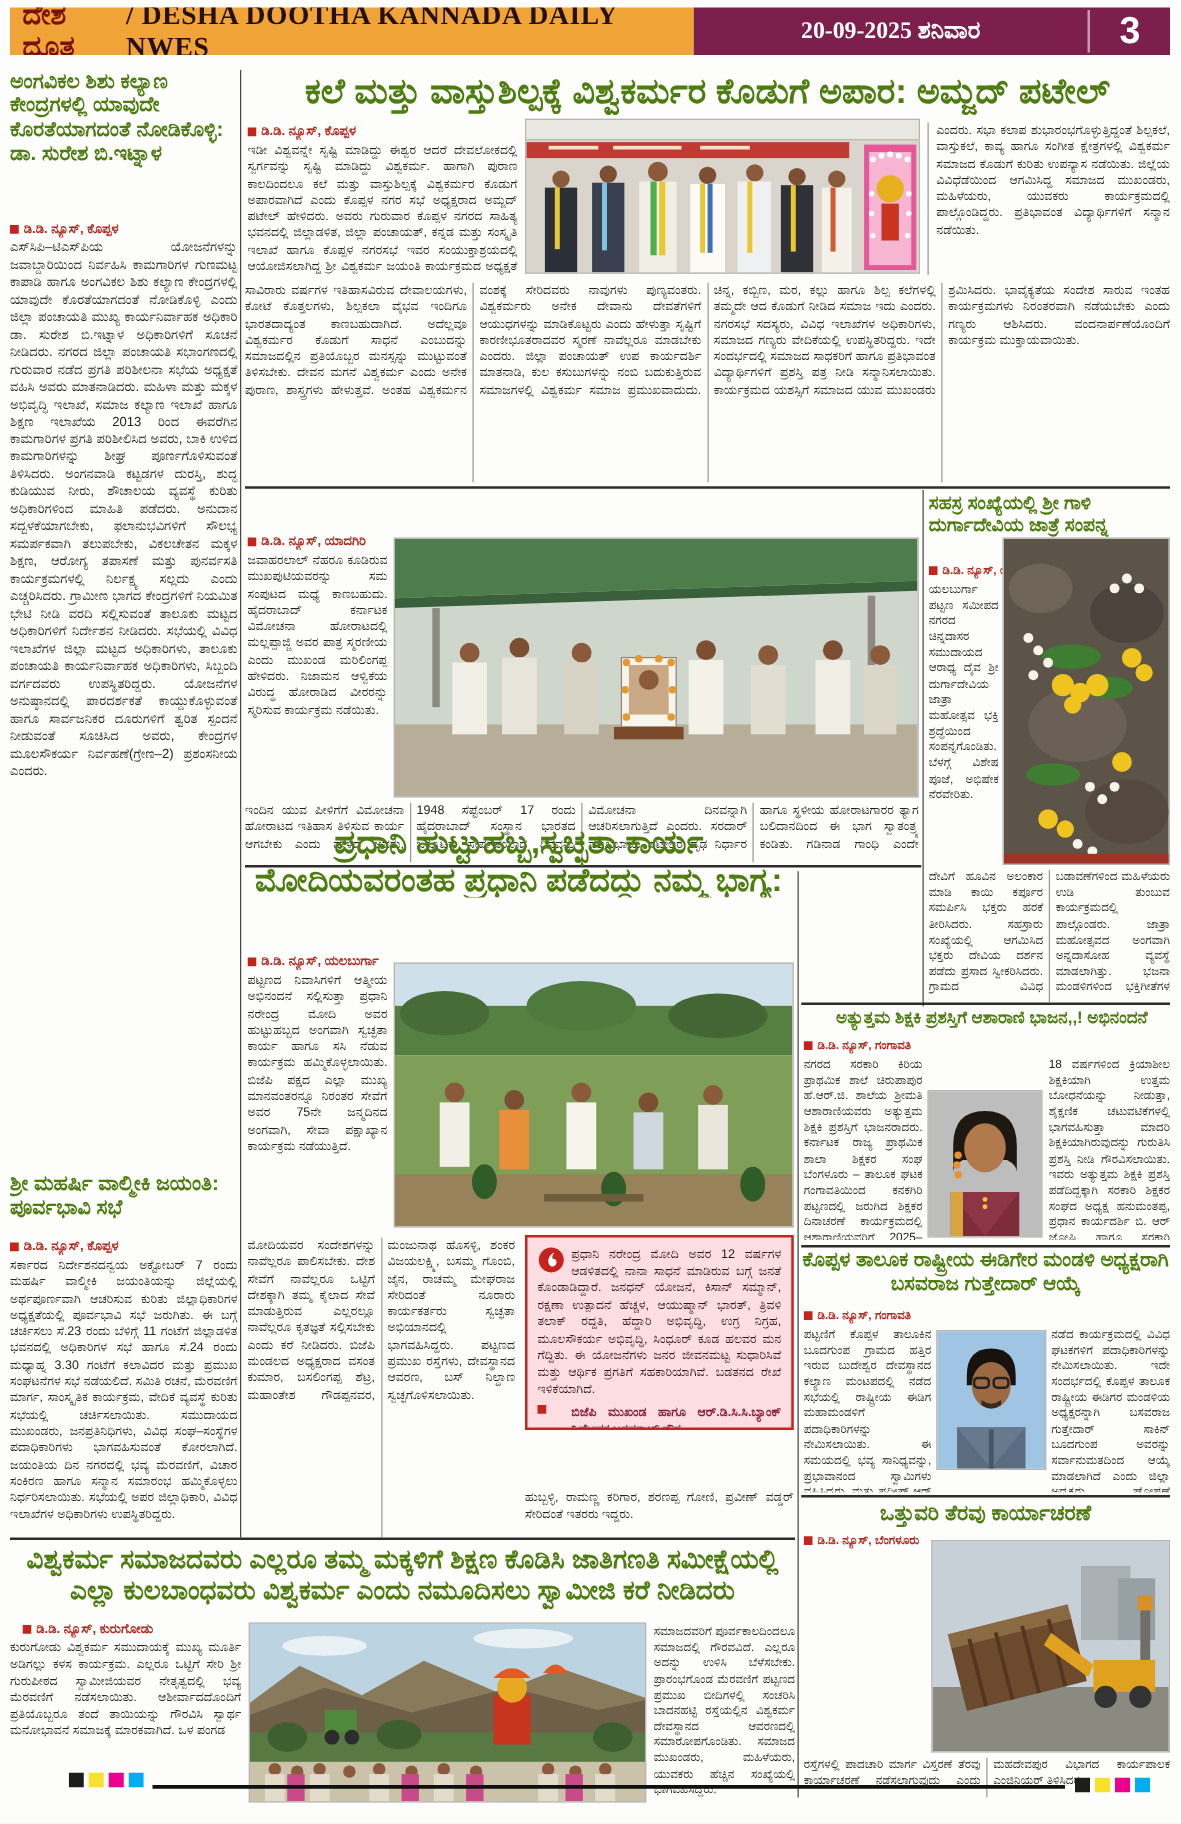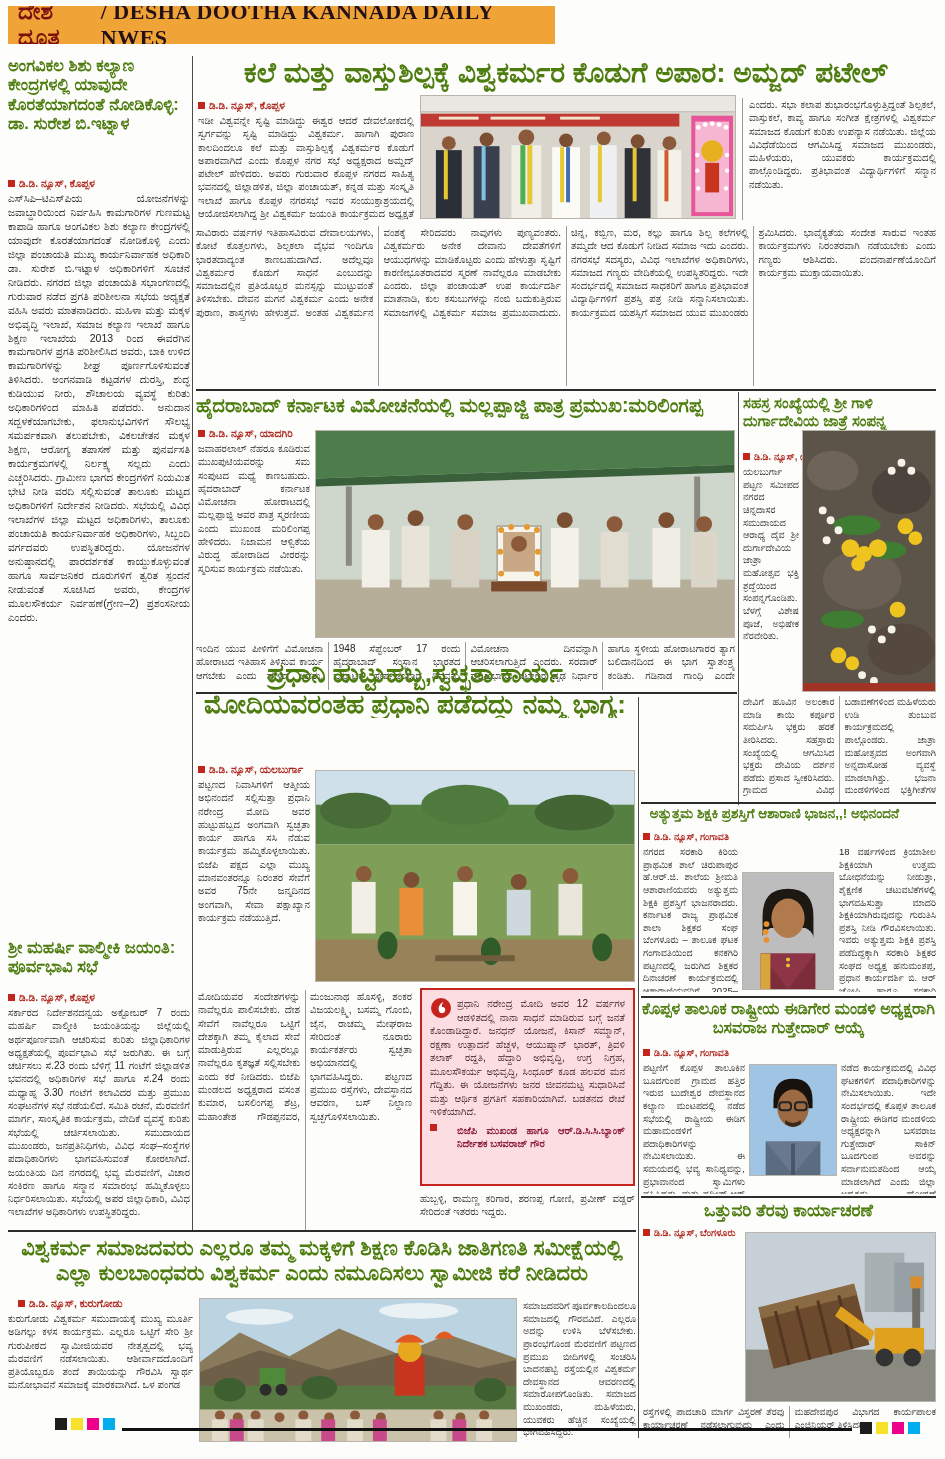--- a/index.html
+++ b/index.html
@@ -34,20 +34,24 @@
   .thickline{background:#111;height:3px;}
 </style>
 </head>
 <body>
 
 <div id="paper">
 
   <div class="abs mast-orange" style="left:8px;top:6px;width:547px;height:38px;">
     <span class="mast-kn">ದೇಶ ದೂತ</span>
     <span class="mast-en">/ DESHA DOOTHA KANNADA DAILY NWES</span>
+  </div>
+  <div class="abs mast-maroon" style="left:555px;top:6px;width:381px;height:38px;">
+    <span class="mast-date"><span>20-09-2025</span>&nbsp;<span>ಶನಿವಾರ</span></span>
+    <span class="mast-pn">3</span>
   </div>
 
   <div class="abs hl" style="left:8px;top:56px;width:182px;height:116px;font-size:16.5px;">ಅಂಗವಿಕಲ ಶಿಶು ಕಲ್ಯಾಣ ಕೇಂದ್ರಗಳಲ್ಲಿ ಯಾವುದೇ ಕೊರತೆಯಾಗದಂತೆ ನೋಡಿಕೊಳ್ಳಿ: ಡಾ. ಸುರೇಶ ಬಿ.ಇಟ್ನಾಳ</div>
   <div class="abs byline" style="left:8px;top:176px;width:182px;height:14px;">
     <span class="byline-sq"></span>
     <span>ಡಿ.ಡಿ. ನ್ಯೂಸ್, ಕೊಪ್ಪಳ</span>
   </div>
   <div class="abs body" style="left:8px;top:192px;width:182px;height:736px;font-size:10.5px;">ಎಸ್‌ಸಿಪಿ–ಟಿಎಸ್‌ಪಿಯ ಯೋಜನೆಗಳನ್ನು ಜವಾಬ್ದಾರಿಯಿಂದ ನಿರ್ವಹಿಸಿ ಕಾಮಗಾರಿಗಳ ಗುಣಮಟ್ಟ ಕಾಪಾಡಿ ಹಾಗೂ ಅಂಗವಿಕಲ ಶಿಶು ಕಲ್ಯಾಣ ಕೇಂದ್ರಗಳಲ್ಲಿ ಯಾವುದೇ ಕೊರತೆಯಾಗದಂತೆ ನೋಡಿಕೊಳ್ಳಿ ಎಂದು ಜಿಲ್ಲಾ ಪಂಚಾಯತಿ ಮುಖ್ಯ ಕಾರ್ಯನಿರ್ವಾಹಕ ಅಧಿಕಾರಿ ಡಾ. ಸುರೇಶ ಬಿ.ಇಟ್ನಾಳ ಅಧಿಕಾರಿಗಳಿಗೆ ಸೂಚನೆ ನೀಡಿದರು. ನಗರದ ಜಿಲ್ಲಾ ಪಂಚಾಯತಿ ಸಭಾಂಗಣದಲ್ಲಿ ಗುರುವಾರ ನಡೆದ ಪ್ರಗತಿ ಪರಿಶೀಲನಾ ಸಭೆಯ ಅಧ್ಯಕ್ಷತೆ ವಹಿಸಿ ಅವರು ಮಾತನಾಡಿದರು. ಮಹಿಳಾ ಮತ್ತು ಮಕ್ಕಳ ಅಭಿವೃದ್ಧಿ ಇಲಾಖೆ, ಸಮಾಜ ಕಲ್ಯಾಣ ಇಲಾಖೆ ಹಾಗೂ ಶಿಕ್ಷಣ ಇಲಾಖೆಯ 2013 ರಿಂದ ಈವರೆಗಿನ ಕಾಮಗಾರಿಗಳ ಪ್ರಗತಿ ಪರಿಶೀಲಿಸಿದ ಅವರು, ಬಾಕಿ ಉಳಿದ ಕಾಮಗಾರಿಗಳನ್ನು ಶೀಘ್ರ ಪೂರ್ಣಗೊಳಿಸುವಂತೆ ತಿಳಿಸಿದರು. ಅಂಗನವಾಡಿ ಕಟ್ಟಡಗಳ ದುರಸ್ತಿ, ಶುದ್ಧ ಕುಡಿಯುವ ನೀರು, ಶೌಚಾಲಯ ವ್ಯವಸ್ಥೆ ಕುರಿತು ಅಧಿಕಾರಿಗಳಿಂದ ಮಾಹಿತಿ ಪಡೆದರು. ಅನುದಾನ ಸದ್ಬಳಕೆಯಾಗಬೇಕು, ಫಲಾನುಭವಿಗಳಿಗೆ ಸೌಲಭ್ಯ ಸಮರ್ಪಕವಾಗಿ ತಲುಪಬೇಕು, ವಿಕಲಚೇತನ ಮಕ್ಕಳ ಶಿಕ್ಷಣ, ಆರೋಗ್ಯ ತಪಾಸಣೆ ಮತ್ತು ಪುನರ್ವಸತಿ ಕಾರ್ಯಕ್ರಮಗಳಲ್ಲಿ ನಿರ್ಲಕ್ಷ್ಯ ಸಲ್ಲದು ಎಂದು ಎಚ್ಚರಿಸಿದರು. ಗ್ರಾಮೀಣ ಭಾಗದ ಕೇಂದ್ರಗಳಿಗೆ ನಿಯಮಿತ ಭೇಟಿ ನೀಡಿ ವರದಿ ಸಲ್ಲಿಸುವಂತೆ ತಾಲೂಕು ಮಟ್ಟದ ಅಧಿಕಾರಿಗಳಿಗೆ ನಿರ್ದೇಶನ ನೀಡಿದರು. ಸಭೆಯಲ್ಲಿ ವಿವಿಧ ಇಲಾಖೆಗಳ ಜಿಲ್ಲಾ ಮಟ್ಟದ ಅಧಿಕಾರಿಗಳು, ತಾಲೂಕು ಪಂಚಾಯತಿ ಕಾರ್ಯನಿರ್ವಾಹಕ ಅಧಿಕಾರಿಗಳು, ಸಿಬ್ಬಂದಿ ವರ್ಗದವರು ಉಪಸ್ಥಿತರಿದ್ದರು. ಯೋಜನೆಗಳ ಅನುಷ್ಠಾನದಲ್ಲಿ ಪಾರದರ್ಶಕತೆ ಕಾಯ್ದುಕೊಳ್ಳುವಂತೆ ಹಾಗೂ ಸಾರ್ವಜನಿಕರ ದೂರುಗಳಿಗೆ ತ್ವರಿತ ಸ್ಪಂದನೆ ನೀಡುವಂತೆ ಸೂಚಿಸಿದ ಅವರು, ಕೇಂದ್ರಗಳ ಮೂಲಸೌಕರ್ಯ ನಿರ್ವಹಣೆ(ಗ್ರೇಣ–2) ಪ್ರಶಂಸನೀಯ ಎಂದರು.</div>
 
   <div class="abs hl" style="left:8px;top:938px;width:182px;height:48px;font-size:16.5px;">ಶ್ರೀ ಮಹರ್ಷಿ ವಾಲ್ಮೀಕಿ ಜಯಂತಿ: ಪೂರ್ವಭಾವಿ ಸಭೆ</div>
@@ -120,21 +124,20 @@
           <circle cx="307" cy="94" r="2.2"></circle>
         </g>
     </svg>
   </div>
 
   <div class="abs body" style="left:742px;top:98px;width:194px;height:122px;border-left:1px solid #9a9a9a;padding-left:6px;">ಎಂದರು. ಸಭಾ ಕಲಾಪ ಶುಭಾರಂಭಗೊಳ್ಳುತ್ತಿದ್ದಂತೆ ಶಿಲ್ಪಕಲೆ, ವಾಸ್ತುಕಲೆ, ಕಾವ್ಯ ಹಾಗೂ ಸಂಗೀತ ಕ್ಷೇತ್ರಗಳಲ್ಲಿ ವಿಶ್ವಕರ್ಮ ಸಮಾಜದ ಕೊಡುಗೆ ಕುರಿತು ಉಪನ್ಯಾಸ ನಡೆಯಿತು. ಜಿಲ್ಲೆಯ ವಿವಿಧೆಡೆಯಿಂದ ಆಗಮಿಸಿದ್ದ ಸಮಾಜದ ಮುಖಂಡರು, ಮಹಿಳೆಯರು, ಯುವಕರು ಕಾರ್ಯಕ್ರಮದಲ್ಲಿ ಪಾಲ್ಗೊಂಡಿದ್ದರು. ಪ್ರತಿಭಾವಂತ ವಿದ್ಯಾರ್ಥಿಗಳಿಗೆ ಸನ್ಮಾನ ನಡೆಯಿತು.</div>
   <div class="abs body cols4" style="left:196px;top:226px;width:740px;height:160px;">ಸಾವಿರಾರು ವರ್ಷಗಳ ಇತಿಹಾಸವಿರುವ ದೇವಾಲಯಗಳು, ಕೋಟೆ ಕೊತ್ತಲಗಳು, ಶಿಲ್ಪಕಲಾ ವೈಭವ ಇಂದಿಗೂ ಭಾರತದಾದ್ಯಂತ ಕಾಣಬಹುದಾಗಿದೆ. ಅದೆಲ್ಲವೂ ವಿಶ್ವಕರ್ಮರ ಕೊಡುಗೆ ಸಾಧನೆ ಎಂಬುದನ್ನು ಸಮಾಜದಲ್ಲಿನ ಪ್ರತಿಯೊಬ್ಬರ ಮನಸ್ಸನ್ನು ಮುಟ್ಟುವಂತೆ ತಿಳಿಸಬೇಕು. ದೇವನ ಮಗನೆ ವಿಶ್ವಕರ್ಮ ಎಂದು ಅನೇಕ ಪುರಾಣ, ಶಾಸ್ತ್ರಗಳು ಹೇಳುತ್ತವೆ. ಅಂತಹ ವಿಶ್ವಕರ್ಮನ ವಂಶಕ್ಕೆ ಸೇರಿದವರು ನಾವುಗಳು ಪುಣ್ಯವಂತರು. ವಿಶ್ವಕರ್ಮರು ಅನೇಕ ದೇವಾನು ದೇವತೆಗಳಿಗೆ ಆಯುಧಗಳನ್ನು ಮಾಡಿಕೊಟ್ಟರು ಎಂದು ಹೇಳುತ್ತಾ ಸೃಷ್ಟಿಗೆ ಕಾರಣೀಭೂತರಾದವರ ಸ್ಮರಣೆ ನಾವೆಲ್ಲರೂ ಮಾಡಬೇಕು ಎಂದರು. ಜಿಲ್ಲಾ ಪಂಚಾಯತ್ ಉಪ ಕಾರ್ಯದರ್ಶಿ ಮಾತನಾಡಿ, ಕುಲ ಕಸುಬುಗಳನ್ನು ನಂಬಿ ಬದುಕುತ್ತಿರುವ ಸಮಾಜಗಳಲ್ಲಿ ವಿಶ್ವಕರ್ಮ ಸಮಾಜ ಪ್ರಮುಖವಾದುದು. ಚಿನ್ನ, ಕಬ್ಬಿಣ, ಮರ, ಕಲ್ಲು ಹಾಗೂ ಶಿಲ್ಪ ಕಲೆಗಳಲ್ಲಿ ತಮ್ಮದೇ ಆದ ಕೊಡುಗೆ ನೀಡಿದ ಸಮಾಜ ಇದು ಎಂದರು. ನಗರಸಭೆ ಸದಸ್ಯರು, ವಿವಿಧ ಇಲಾಖೆಗಳ ಅಧಿಕಾರಿಗಳು, ಸಮಾಜದ ಗಣ್ಯರು ವೇದಿಕೆಯಲ್ಲಿ ಉಪಸ್ಥಿತರಿದ್ದರು. ಇದೇ ಸಂದರ್ಭದಲ್ಲಿ ಸಮಾಜದ ಸಾಧಕರಿಗೆ ಹಾಗೂ ಪ್ರತಿಭಾವಂತ ವಿದ್ಯಾರ್ಥಿಗಳಿಗೆ ಪ್ರಶಸ್ತಿ ಪತ್ರ ನೀಡಿ ಸನ್ಮಾನಿಸಲಾಯಿತು. ಕಾರ್ಯಕ್ರಮದ ಯಶಸ್ಸಿಗೆ ಸಮಾಜದ ಯುವ ಮುಖಂಡರು ಶ್ರಮಿಸಿದರು. ಭಾವೈಕ್ಯತೆಯ ಸಂದೇಶ ಸಾರುವ ಇಂತಹ ಕಾರ್ಯಕ್ರಮಗಳು ನಿರಂತರವಾಗಿ ನಡೆಯಬೇಕು ಎಂದು ಗಣ್ಯರು ಆಶಿಸಿದರು. ವಂದನಾರ್ಪಣೆಯೊಂದಿಗೆ ಕಾರ್ಯಕ್ರಮ ಮುಕ್ತಾಯವಾಯಿತು.</div>
 
   <div class="abs hline" style="left:196px;top:389px;width:740px;"></div>
 
-  <div class="abs hl" style="left:196px;top:394px;width:538px;height:28px;font-size:19.5px;">ಹೈದರಾಬಾದ್ ಕರ್ನಾಟಕ ವಿಮೋಚನೆಯಲ್ಲಿ ಮಲ್ಲಪ್ಪಾಜ್ಜಿ ಪಾತ್ರ ಪ್ರಮುಖ:ಮರಿಲಿಂಗಪ್ಪ</div>
   <div class="abs byline" style="left:198px;top:426px;width:180px;height:14px;">
     <span class="byline-sq"></span>
     <span>ಡಿ.ಡಿ. ನ್ಯೂಸ್, ಯಾದಗಿರಿ</span>
   </div>
   <div class="abs body" style="left:198px;top:442px;width:112px;height:196px;">ಜವಾಹರಲಾಲ್ ನೆಹರೂ ಕೂಡಿರುವ ಮುಖಪುಟಿಯವರನ್ನು ಸಮ ಸಂಪುಟದ ಮಧ್ಯೆ ಕಾಣಬಹುದು. ಹೈದರಾಬಾದ್ ಕರ್ನಾಟಕ ವಿಮೋಚನಾ ಹೋರಾಟದಲ್ಲಿ ಮಲ್ಲಪ್ಪಾಜ್ಜಿ ಅವರ ಪಾತ್ರ ಸ್ಮರಣೀಯ ಎಂದು ಮುಖಂಡ ಮರಿಲಿಂಗಪ್ಪ ಹೇಳಿದರು. ನಿಜಾಮನ ಆಳ್ವಿಕೆಯ ವಿರುದ್ಧ ಹೋರಾಡಿದ ವೀರರನ್ನು ಸ್ಮರಿಸುವ ಕಾರ್ಯಕ್ರಮ ನಡೆಯಿತು.</div>
 
   <div class="abs photo" style="left:315px;top:430px;width:420px;height:208px;">
     <svg viewBox="0 0 420 208" preserveAspectRatio="none">
       <rect width="420" height="208" fill="#cfd6cc"></rect>
       <polygon points="0,0 420,0 420,34 0,48" fill="#4d7d4a"></polygon>
@@ -263,35 +266,35 @@
           <ellipse cx="72" cy="176" rx="10" ry="14"></ellipse>
           <ellipse cx="176" cy="182" rx="10" ry="14"></ellipse>
           <ellipse cx="288" cy="178" rx="10" ry="14"></ellipse>
         </g>
       <rect x="120" y="186" width="80" height="6" fill="#6e5c3c"></rect>
     </svg>
   </div>
 
   <div class="abs body cols2" style="left:198px;top:990px;width:214px;height:240px;">ಮೋದಿಯವರ ಸಂದೇಶಗಳನ್ನು ನಾವೆಲ್ಲರೂ ಪಾಲಿಸಬೇಕು. ದೇಶ ಸೇವೆಗೆ ನಾವೆಲ್ಲರೂ ಒಟ್ಟಿಗೆ ದೇಶಕ್ಕಾಗಿ ತಮ್ಮ ಕೈಲಾದ ಸೇವೆ ಮಾಡುತ್ತಿರುವ ಎಲ್ಲರಲ್ಲೂ ನಾವೆಲ್ಲರೂ ಕೃತಜ್ಞತೆ ಸಲ್ಲಿಸಬೇಕು ಎಂದು ಕರೆ ನೀಡಿದರು. ಬಿಜೆಪಿ ಮಂಡಲದ ಅಧ್ಯಕ್ಷರಾದ ವಸಂತ ಕುಮಾರ, ಬಸಲಿಂಗಪ್ಪ ಶೆಟ್ರ, ಮಹಾಂತೇಶ ಗೌಡಪ್ಪನವರ, ಮಂಜುನಾಥ ಹೊಸಳ್ಳಿ, ಶಂಕರ ವಿಜಯಲಕ್ಷ್ಮಿ, ಬಸಮ್ಮ ಗೊಂಬಿ, ಜೈನ, ರಾಚಮ್ಮ ಮೇಘರಾಜ ಸೇರಿದಂತೆ ನೂರಾರು ಕಾರ್ಯಕರ್ತರು ಸ್ವಚ್ಛತಾ ಅಭಿಯಾನದಲ್ಲಿ ಭಾಗವಹಿಸಿದ್ದರು. ಪಟ್ಟಣದ ಪ್ರಮುಖ ರಸ್ತೆಗಳು, ದೇವಸ್ಥಾನದ ಆವರಣ, ಬಸ್ ನಿಲ್ದಾಣ ಸ್ವಚ್ಛಗೊಳಿಸಲಾಯಿತು.</div>
 
-  <div class="abs quotebox" style="left:420px;top:988px;width:215px;height:198px;">
+  <div class="abs quotebox" style="left:420px;top:988px;width:215px;height:156px;">
     <svg width="22" height="22" style="float:left;margin:0 5px 2px 0;" viewBox="0 0 22 22">
       <circle cx="11" cy="11" r="10" fill="#c5241e"></circle>
       <path d="M13.5 5 C9 7 8 11 9 14 C10 17 14 17 15 14 C16 11.5 14 9.5 12 10 C11.5 8 12.5 6.3 13.5 5 Z" fill="#ffffff"></path>
     </svg>
     <span>ಪ್ರಧಾನಿ ನರೇಂದ್ರ ಮೋದಿ ಅವರ 12 ವರ್ಷಗಳ ಆಡಳಿತದಲ್ಲಿ ನಾನಾ ಸಾಧನೆ ಮಾಡಿರುವ ಬಗ್ಗೆ ಜನತೆ ಕೊಂಡಾಡಿದ್ದಾರೆ. ಜನಧನ್ ಯೋಜನೆ, ಕಿಸಾನ್ ಸಮ್ಮಾನ್, ರಕ್ಷಣಾ ಉತ್ಪಾದನೆ ಹೆಚ್ಚಳ, ಆಯುಷ್ಮಾನ್ ಭಾರತ್, ತ್ರಿವಳಿ ತಲಾಕ್ ರದ್ದತಿ, ಹೆದ್ದಾರಿ ಅಭಿವೃದ್ಧಿ, ಉಗ್ರ ನಿಗ್ರಹ, ಮೂಲಸೌಕರ್ಯ ಅಭಿವೃದ್ಧಿ, ಸಿಂಧೂರ್ ಕೂಡ ಹಲವರ ಮನ ಗೆದ್ದಿತು. ಈ ಯೋಜನೆಗಳು ಜನರ ಜೀವನಮಟ್ಟ ಸುಧಾರಿಸಿವೆ ಮತ್ತು ಆರ್ಥಿಕ ಪ್ರಗತಿಗೆ ಸಹಕಾರಿಯಾಗಿವೆ. ಬಡತನದ ರೇಖೆ ಇಳಿಕೆಯಾಗಿದೆ.</span>
     <div class="quote-attr">
       <span class="byline-sq"></span>
       <span>ಬಿಜೆಪಿ ಮುಖಂಡ ಹಾಗೂ ಆರ್.ಡಿ.ಸಿ.ಸಿ.ಬ್ಯಾಂಕ್ ನಿರ್ದೇಶಕ ಬಸವರಾಜ್ ಗೌರ</span>
     </div>
   </div>
   <div class="abs body" style="left:420px;top:1192px;width:215px;height:38px;">ಹುಬ್ಬಳ್ಳಿ, ರಾಮಣ್ಣ ಕರಿಗಾರ, ಶರಣಪ್ಪ ಗೋಣಿ, ಪ್ರವೀಣ್ ವಡ್ಡರ್ ಸೇರಿದಂತೆ ಇತರರು ಇದ್ದರು.</div>
 
   <div class="abs hline" style="left:641px;top:802px;width:295px;"></div>
-  <div class="abs hl center" style="left:627px;top:806px;width:295px;height:20px;font-size:13.5px;text-align:center;">ಅತ್ಯುತ್ತಮ ಶಿಕ್ಷಕಿ ಪ್ರಶಸ್ತಿಗೆ ಆಶಾರಾಣಿ ಭಾಜನ,,! ಅಭಿನಂದನೆ</div>
+  <div class="abs hl center" style="left:646px;top:806px;width:295px;height:20px;font-size:13.5px;text-align:center;">ಅತ್ಯುತ್ತಮ ಶಿಕ್ಷಕಿ ಪ್ರಶಸ್ತಿಗೆ ಆಶಾರಾಣಿ ಭಾಜನ,,! ಅಭಿನಂದನೆ</div>
   <div class="abs byline" style="left:643px;top:830px;width:170px;height:13px;font-size:9.5px;">
     <span class="byline-sq"></span>
     <span>ಡಿ.ಡಿ. ನ್ಯೂಸ್, ಗಂಗಾವತಿ</span>
   </div>
   <div class="abs body" style="left:643px;top:846px;width:95px;height:146px;font-size:9.5px;">ನಗರದ ಸರಕಾರಿ ಕಿರಿಯ ಪ್ರಾಥಮಿಕ ಶಾಲೆ ಚಿರುಪಾಪುರ ಹೆ.ಆರ್.ಜಿ. ಶಾಲೆಯ ಶ್ರೀಮತಿ ಆಶಾರಾಣಿಯವರು ಅತ್ಯುತ್ತಮ ಶಿಕ್ಷಕಿ ಪ್ರಶಸ್ತಿಗೆ ಭಾಜನರಾದರು. ಕರ್ನಾಟಕ ರಾಜ್ಯ ಪ್ರಾಥಮಿಕ ಶಾಲಾ ಶಿಕ್ಷಕರ ಸಂಘ ಬೆಂಗಳೂರು – ತಾಲೂಕ ಘಟಕ ಗಂಗಾವತಿಯಿಂದ ಕನಕಗಿರಿ ಪಟ್ಟಣದಲ್ಲಿ ಜರುಗಿದ ಶಿಕ್ಷಕರ ದಿನಾಚರಣೆ ಕಾರ್ಯಕ್ರಮದಲ್ಲಿ ಆಶಾರಾಣಿಯವರಿಗೆ 2025–26ನೇ ಸಾಲಿನ ಪ್ರಶಸ್ತಿ ನೀಡಲಾಯಿತು.</div>
   <div class="abs photo" style="left:742px;top:872px;width:92px;height:118px;">
     <svg viewBox="0 0 92 118" preserveAspectRatio="none">
       <rect width="92" height="118" fill="#bdbdbd"></rect>
       <path d="M20 44 Q20 16 46 16 Q72 16 72 44 L72 66 Q72 60 64 56 L28 56 Q20 60 20 66 Z" fill="#1d1812"></path>
       <ellipse cx="46" cy="46" rx="17" ry="20" fill="#b07a4c"></ellipse>

